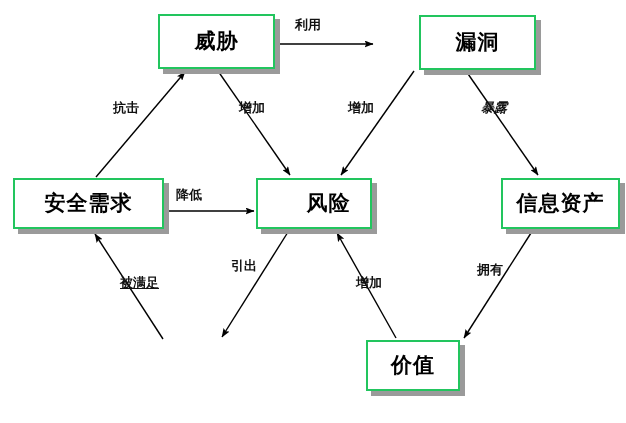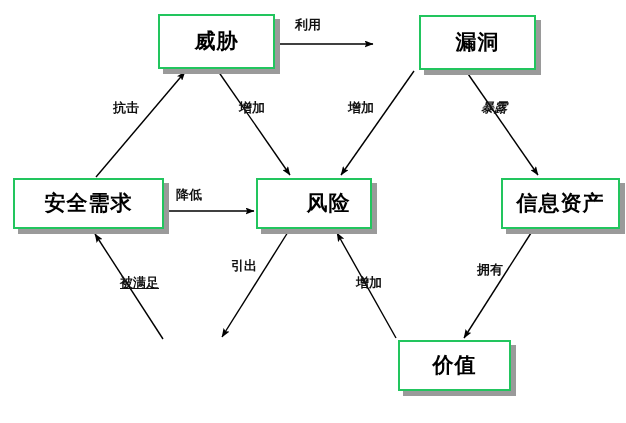--- a/index.html
+++ b/index.html
@@ -103,21 +103,21 @@
 
   <div class="node" style="left:256px; top:178px; width:116px; height:51px;padding-left:29px;">
     <span class="node-label">风险</span>
   </div>
 
   <div class="node" style="left:493px; top:178px; width:119px; height:51px;margin-left:8px;">
     <span class="node-label">信息资产</span>
   </div>
 
 
-  <div class="node" style="left:366px; top:340px; width:113px; height:51px;margin-left:32px;">
+  <div class="node" style="left:366px; top:340px; width:94px; height:51px;">
     <span class="node-label">价值</span>
   </div>
 
   <span class="edge-label" style="left:295px; top:18px;text-align:center;">利用</span>
   <span class="edge-label" style="left:113px; top:101px;">抗击</span>
   <span class="edge-label" style="left:239px; top:101px;">增加</span>
   <span class="edge-label" style="left:348px; top:101px;">增加</span>
   <span class="edge-label" style="left:481px; top:101px;font-style:italic;">暴露</span>
   <span class="edge-label" style="left:176px; top:188px;">降低</span>
   <span class="edge-label" style="left:120px; top:276px;text-decoration:underline;">被满足</span>

